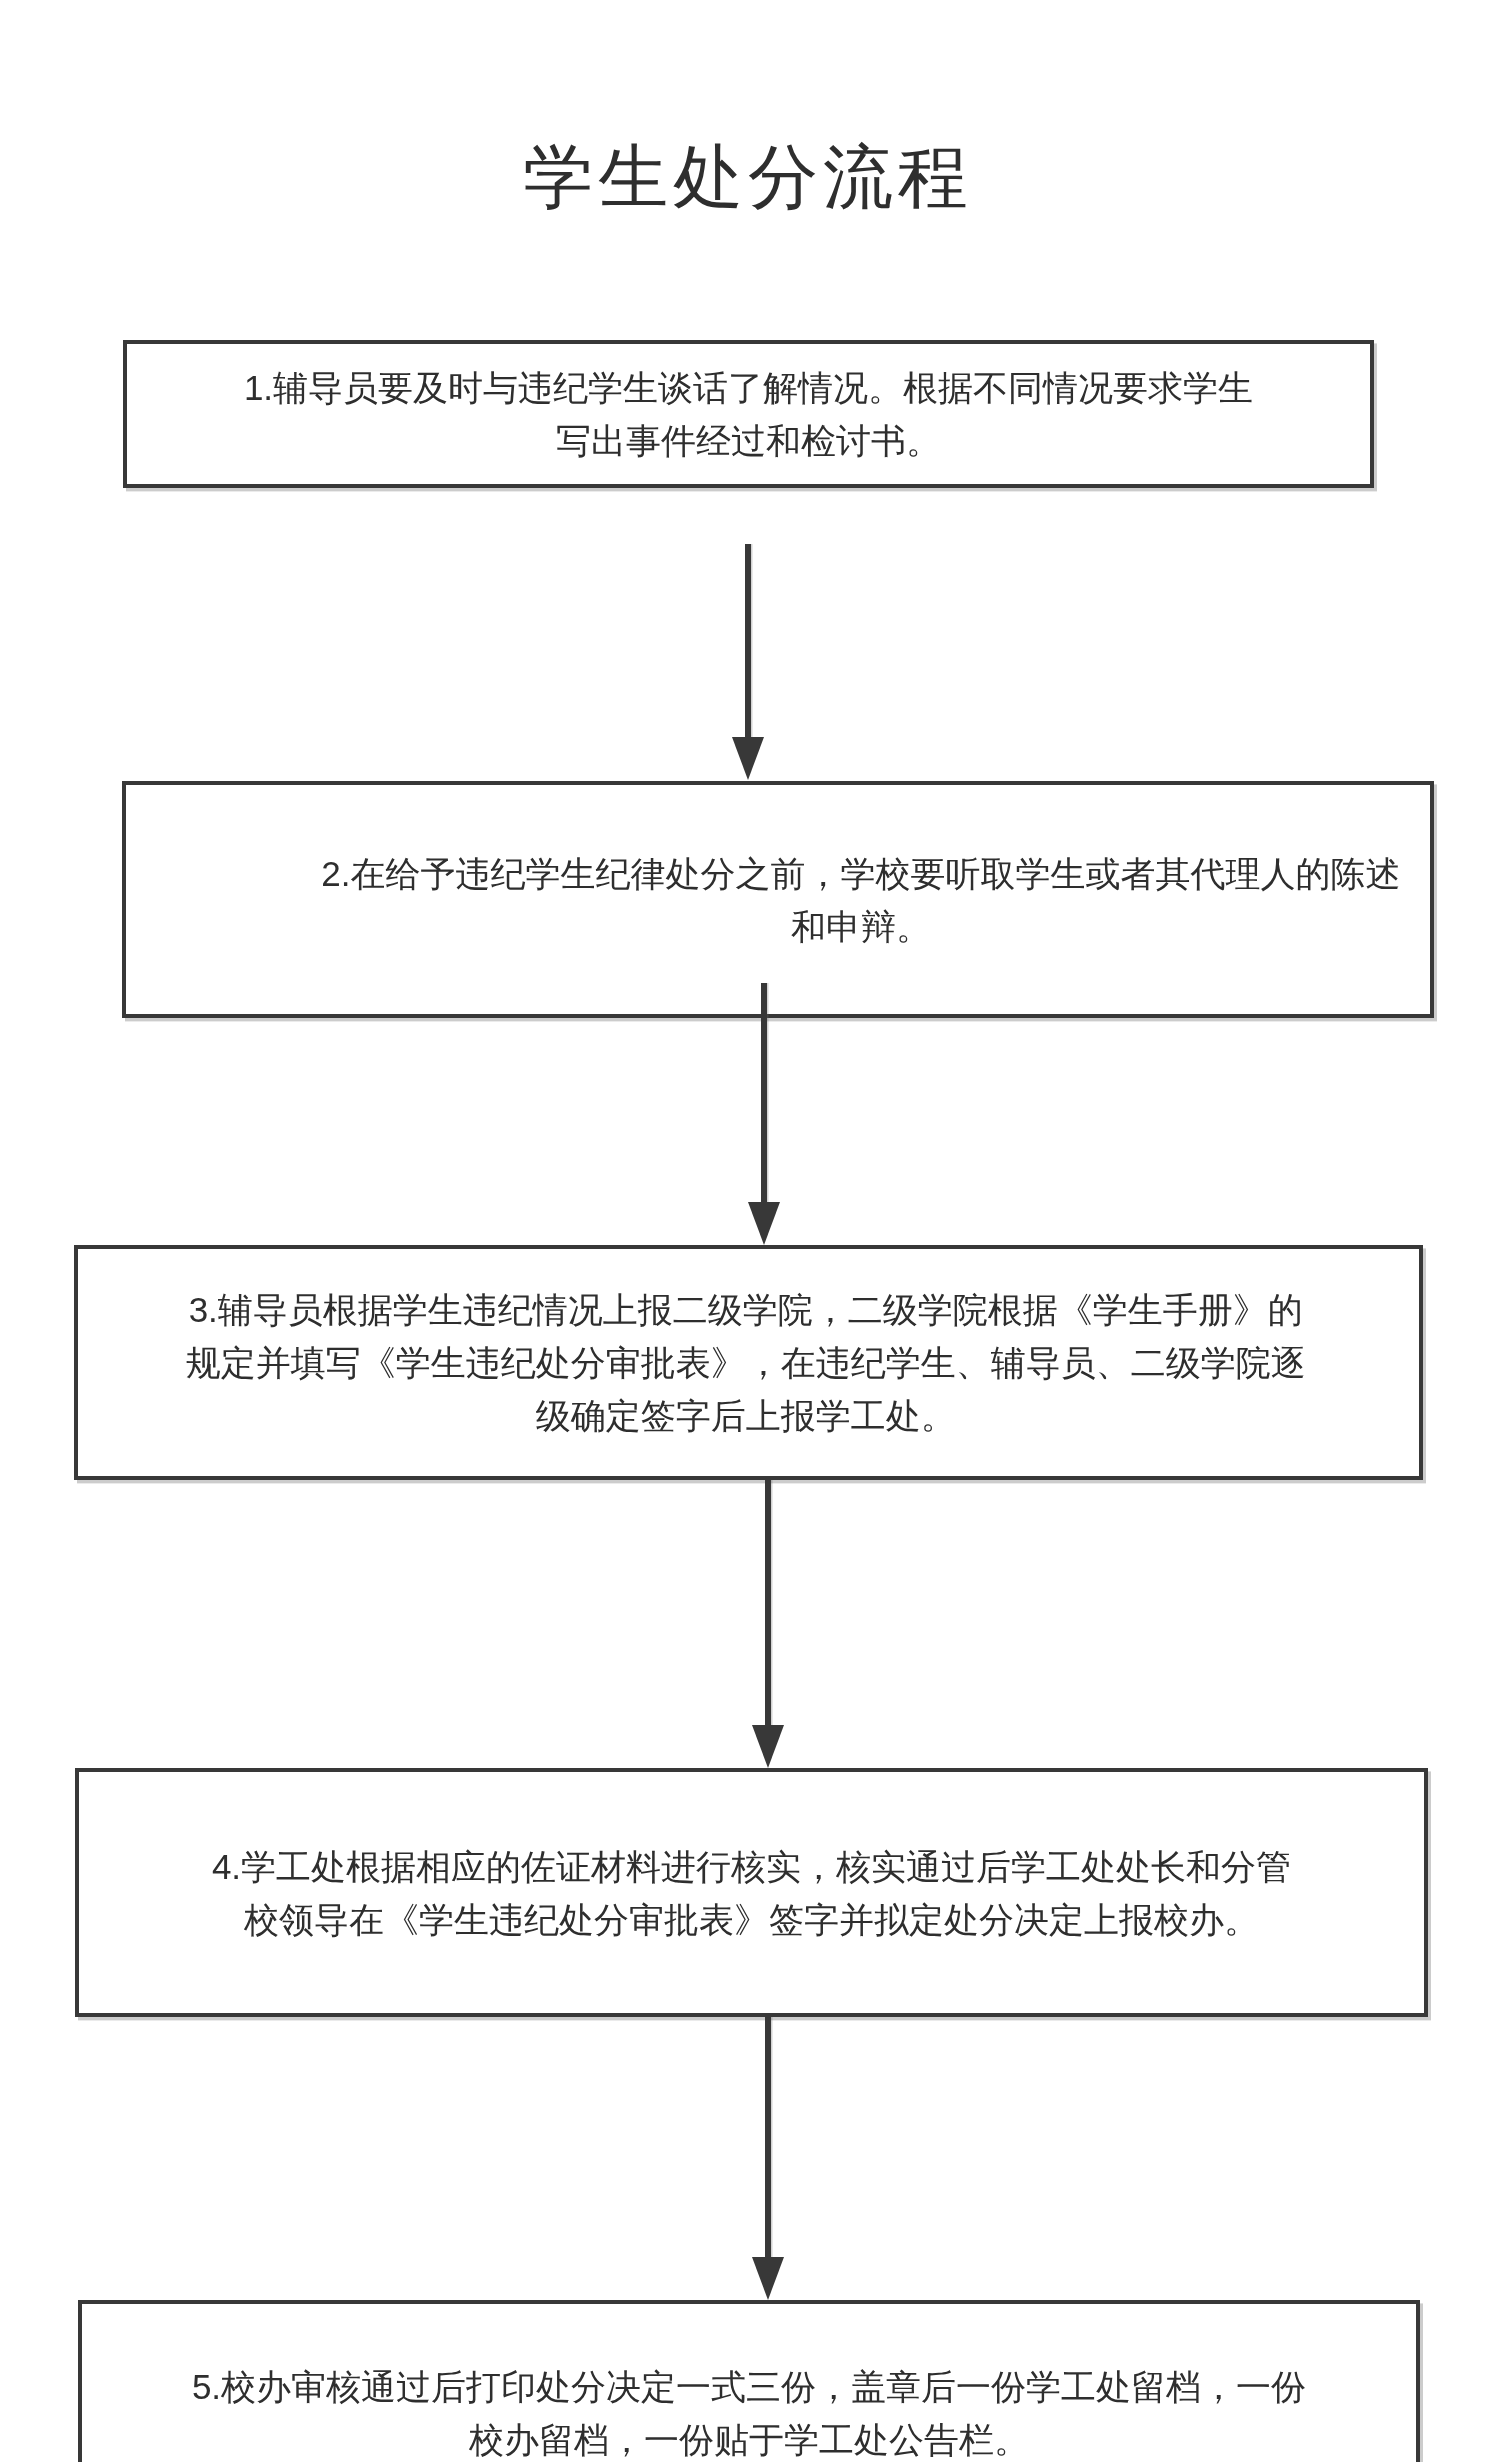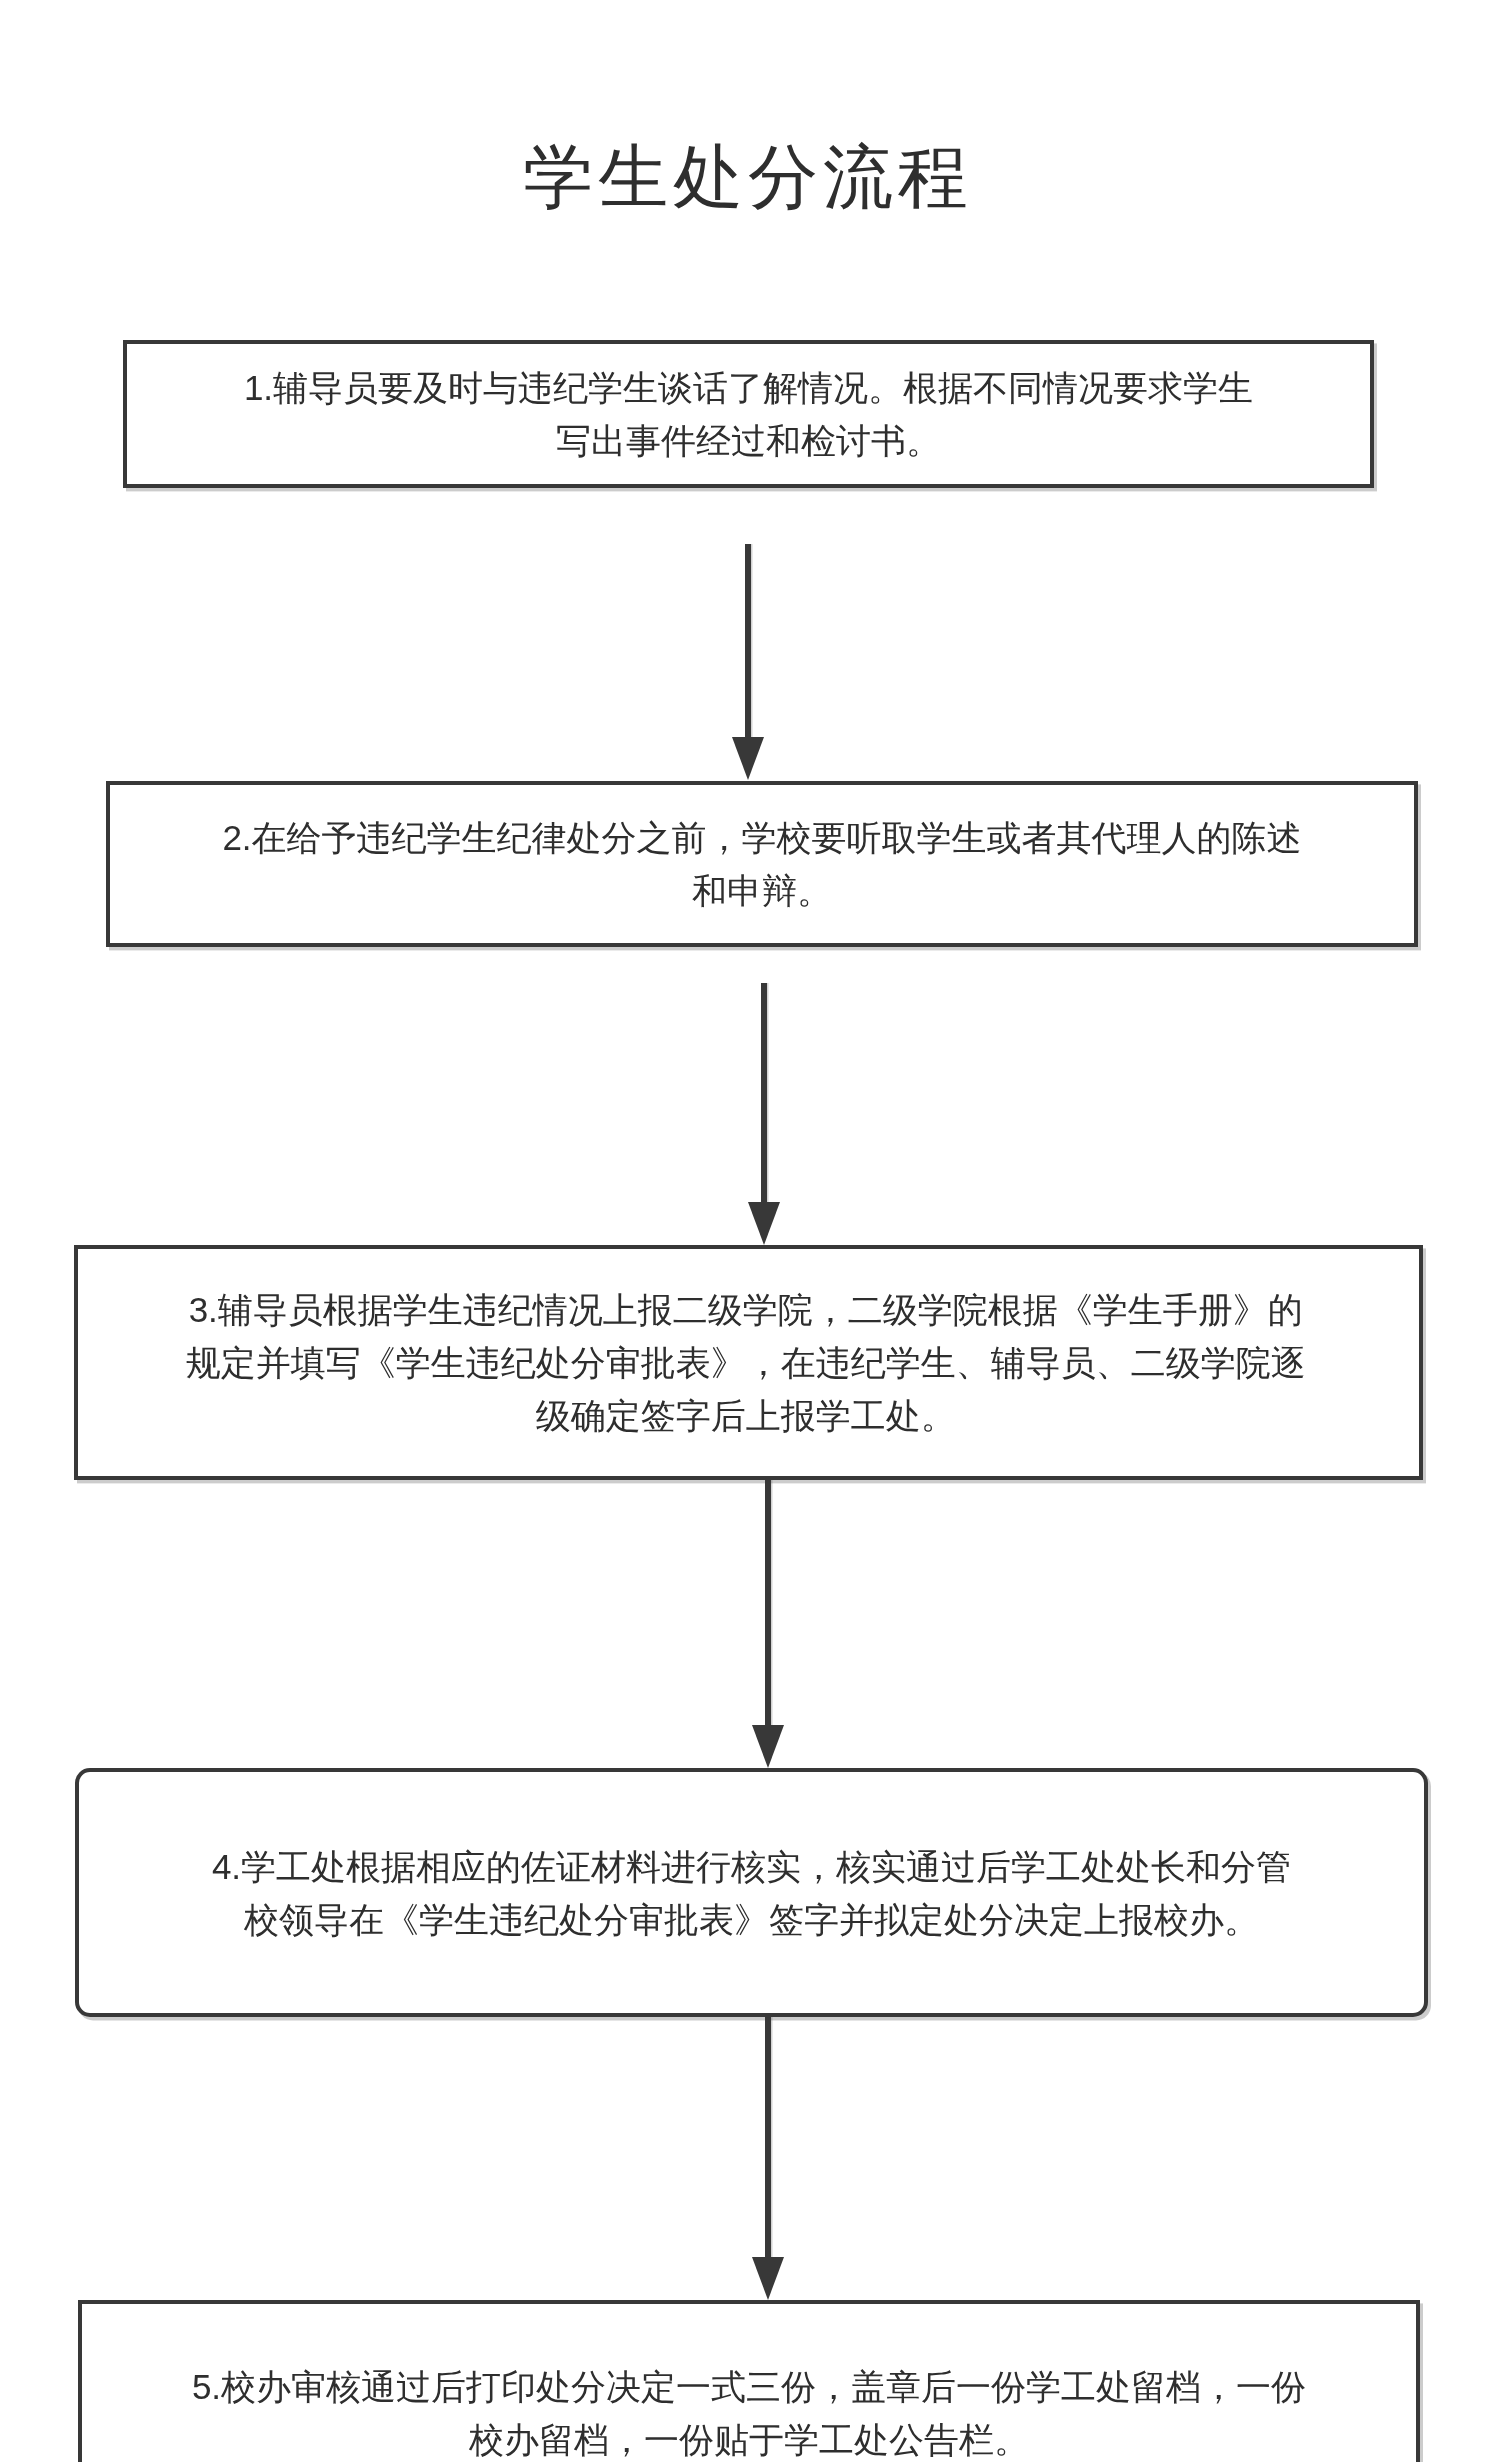--- a/index.html
+++ b/index.html
@@ -58,23 +58,23 @@
   .arrow .head {
     width: 0;
     height: 0;
     border-left: 16.3px solid transparent;
     border-right: 16.3px solid transparent;
     border-top: 43px solid #383838;
     flex: 0 0 auto;
   }
   
   #b1 { left: 123px; top: 340px;  width: 1251px; height: 148px; }
-  #b2 { left: 106px; top: 781px; width: 1312px; height: 166px; }
+  #b2 { left: 122px; top: 781px; width: 1312px; height: 237px; justify-content: flex-end; }
   #b3 { left: 74px; top: 1245px; width: 1349px; height: 235px; padding-left: 24px; }
-  #b4 { left: 75px; top: 1768px; width: 1353px; height: 249px; border-radius: 15px; }
+  #b4 { left: 75px; top: 1768px; width: 1353px; height: 249px; }
   #b5 { left: 78px; top: 2300px; width: 1342px; height: 226px; }
   
   #a1 { left: 732px; top: 544px; height: 236px; }
   #a2 { left: 748px; top: 983px; height: 262px; }
   #a3 { left: 752px; top: 1480px; height: 288px; }
   #a4 { left: 752px; top: 2017px; height: 283px; }
 </style>
 </head>
 <body>
 

